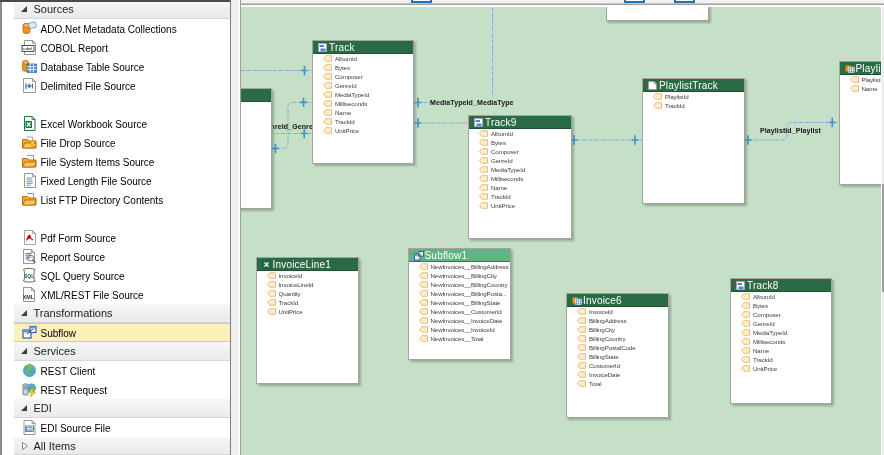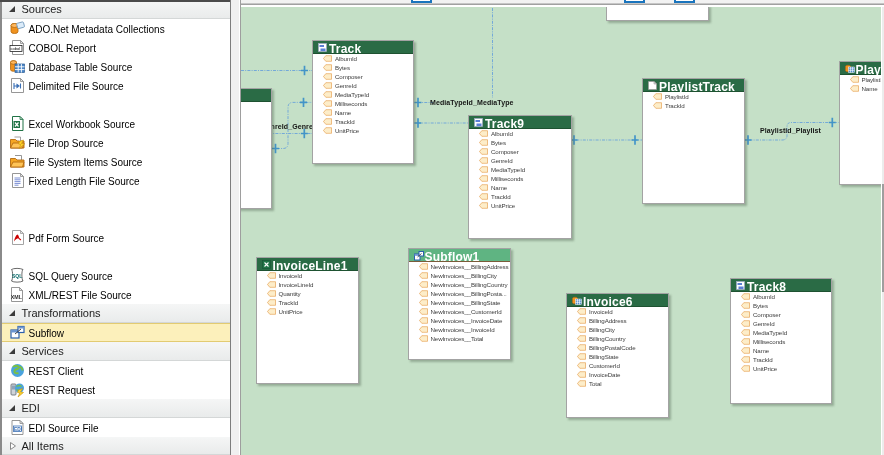--- a/index.html
+++ b/index.html
@@ -1,21 +1,21 @@
 <!DOCTYPE html>
 <html><head>
 <meta charset="utf-8">
 <style>
 html,body{margin:0;padding:0;}
 #root{position:relative;width:884px;height:455px;overflow:hidden;background:#fff;
   font-family:"Liberation Sans",sans-serif;}
 
 #side{position:absolute;left:0;top:0;width:230px;height:455px;background:#fff;
   border-left:2px solid #8a8a8a;box-sizing:border-box;}
-.srow{position:absolute;left:0;right:0;height:19px;}
+.srow{position:absolute;left:12px;right:0;height:19px;}
 .shdr{background:linear-gradient(#f5f6f6,#e9ebeb);border-bottom:1px solid #d4d7d7;box-sizing:border-box;}
 .shdr .t{position:absolute;left:19.5px;top:50%;transform:translateY(-50%);font-size:11px;color:#1c1c1c;}
 .sitem .t{position:absolute;left:26.5px;top:50%;transform:translateY(-50%);font-size:10px;color:#000;}
 .tri{position:absolute;left:7px;top:6px;width:0;height:0;}
 .tri.exp{border-left:6px solid transparent;border-bottom:6px solid #3c3c3c;}
 .ic16{position:absolute;left:7px;top:1px;width:17px;height:17px;}
 #subflowrow{background:#fcf0bb;border-top:1px solid #e2cb72;border-bottom:1px solid #e2cb72;box-sizing:border-box;}
 
 #split{position:absolute;left:230px;top:0;width:11px;height:455px;background:#f0f0f0;
   border-left:1px solid #7d7d7d;border-right:1px solid #9e9e9e;box-sizing:border-box;}
@@ -24,21 +24,21 @@
 #right{position:absolute;left:241px;top:0;width:643px;height:455px;background:#fff;}
 #topstrip1{position:absolute;left:0;top:0;width:643px;height:3px;background:#f2f2f2;}
 #topstrip2{position:absolute;left:0;top:3px;width:643px;height:2px;background:linear-gradient(#d8d8d8,#8e8e8e);}
 .bluebox{position:absolute;top:0;height:3px;width:21px;background:#fff;border:2px solid #1a74bd;border-top:none;box-sizing:border-box;z-index:3;}
 #canvas{position:absolute;left:0;top:7px;width:640px;height:448px;background:#c5e0c7;overflow:hidden;}
 #rstrip{position:absolute;left:639.5px;top:7px;width:3.5px;height:448px;background:#ececec;border-left:1px solid #fff;box-sizing:border-box;}
 #rthumb{position:absolute;left:0.5px;top:177px;width:2px;height:108px;background:#9e9e9e;}
 
 .ent{position:absolute;background:#fff;border:1px solid #a3a3a3;box-shadow:1.5px 1.5px 2px rgba(90,110,90,.45);z-index:5;overflow:hidden;}
 .eh{position:relative;height:12px;background:#2a6b45;border-bottom:1px solid #1e5231;}
-.eh .et{position:absolute;left:16px;top:1px;font-size:12px;font-weight:bold;color:#fff;letter-spacing:.2px;white-space:nowrap;}
+.eh .et{position:absolute;left:16px;top:1px;font-size:10px;font-weight:normal;color:#fff;letter-spacing:.2px;white-space:nowrap;}
 .eh svg.hic{position:absolute;left:5px;top:2px;}
 .sel .eh{background:#5fb482;border:1px solid #7a5c39;border-bottom:1px solid #7a5c39;height:12px;margin:-1px;}
 .sel .fields{padding-top:1px;}
 .fr{position:relative;height:9px;}
 .fr svg{position:absolute;left:10px;top:1px;}
 .fr span{position:absolute;left:22px;top:1px;font-size:6.2px;color:#3c3c3c;white-space:nowrap;letter-spacing:-.12px;}
 .fields{padding-top:0px;}
 
 .lbl{position:absolute;font-size:7px;font-weight:600;color:#141414;white-space:nowrap;letter-spacing:.1px;}
 svg#wires{position:absolute;left:0;top:0;z-index:2;}
@@ -115,28 +115,46 @@
         <span class="t">File System Items Source</span>
       </div>
     <div class="srow sitem" style="top:171px">
         <svg class="ic16" viewBox="0 0 17 17">
           <path d="M3.5 1.5h8l3 3v11h-11z" fill="#fff" stroke="#8a8a8a" stroke-width=".9"></path>
           <path d="M11.5 1.5v3h3z" fill="#e8e8e8" stroke="#8a8a8a" stroke-width=".8"></path>
           <path d="M5.5 6h6M5.5 7.8h6M5.5 9.6h6M5.5 11.4h6M5.5 13.2h4" stroke="#7b8fd4" stroke-width="1"></path>
         </svg>
         <span class="t">Fixed Length File Source</span>
       </div>
+    <div class="srow sitem" style="top:190px">
+        <svg class="ic16" viewBox="0 0 17 17">
+          <path d="M6 2.5h6.5v6" fill="#fff" stroke="#8a8a8a" stroke-width=".9"></path>
+          <path d="M1.5 5.5h5L8 7h7v7H1.5z" fill="#f5a623" stroke="#b36a10" stroke-width=".9"></path>
+          <path d="M1.5 14l2.5-5h11l-1.5 5z" fill="#ffc457" stroke="#b36a10" stroke-width=".9"></path>
+        </svg>
+        <span class="t">List FTP Directory Contents</span>
+      </div>
     <div class="srow sitem" style="top:228px">
         <svg class="ic16" viewBox="0 0 17 17">
           <path d="M3.5 1.5h8l3 3v11h-11z" fill="#fff" stroke="#9a9a9a" stroke-width=".9"></path>
           <path d="M11.5 1.5v3h3z" fill="#e8e8e8" stroke="#9a9a9a" stroke-width=".8"></path>
           <path d="M5 12.5c.5-3.5 2-6.5 3.5-7 1 .5 1.5 2 1 3.5-1 .8-3 1-4.5 3.5z" fill="#c00"></path>
           <path d="M8.5 7c.8 1.8 2.2 3.5 3.5 4" stroke="#c00" stroke-width="1.1" fill="none"></path>
         </svg>
         <span class="t">Pdf Form Source</span>
+      </div>
+    <div class="srow sitem" style="top:247px">
+        <svg class="ic16" viewBox="0 0 17 17">
+          <path d="M2.5 1.5h8l3 3v11h-11z" fill="#fff" stroke="#8a8a8a" stroke-width=".9"></path>
+          <path d="M10.5 1.5v3h3z" fill="#e8e8e8" stroke="#8a8a8a" stroke-width=".8"></path>
+          <path d="M4.5 5.5h6M4.5 7.3h6M4.5 9.1h6M4.5 10.9h4" stroke="#9b59b6" stroke-width="1"></path>
+          <circle cx="9.5" cy="10" r="3" fill="none" stroke="#7d7d7d" stroke-width="1"></circle>
+          <path d="M11.5 12l3 3" stroke="#8a5a2b" stroke-width="1.6"></path>
+        </svg>
+        <span class="t">Report Source</span>
       </div>
     <div class="srow sitem" style="top:266px">
         <svg class="ic16" viewBox="0 0 17 17">
           <path d="M2.5 2.5c2-1.5 9-1.5 11.5 0-1.5 1-1.5 9.5 0 11.5-2.5 1.5-9.5 1.5-11.5 0 1.5-2 1.5-10 0-11.5z" fill="#fff" stroke="#444" stroke-width=".8"></path>
           <text x="3" y="10.5" font-size="5" font-weight="bold" fill="#0b6b6b" font-family="Liberation Sans">SQL</text>
         </svg>
         <span class="t">SQL Query Source</span>
       </div>
     <div class="srow sitem" style="top:285px">
         <svg class="ic16" viewBox="0 0 17 17">

